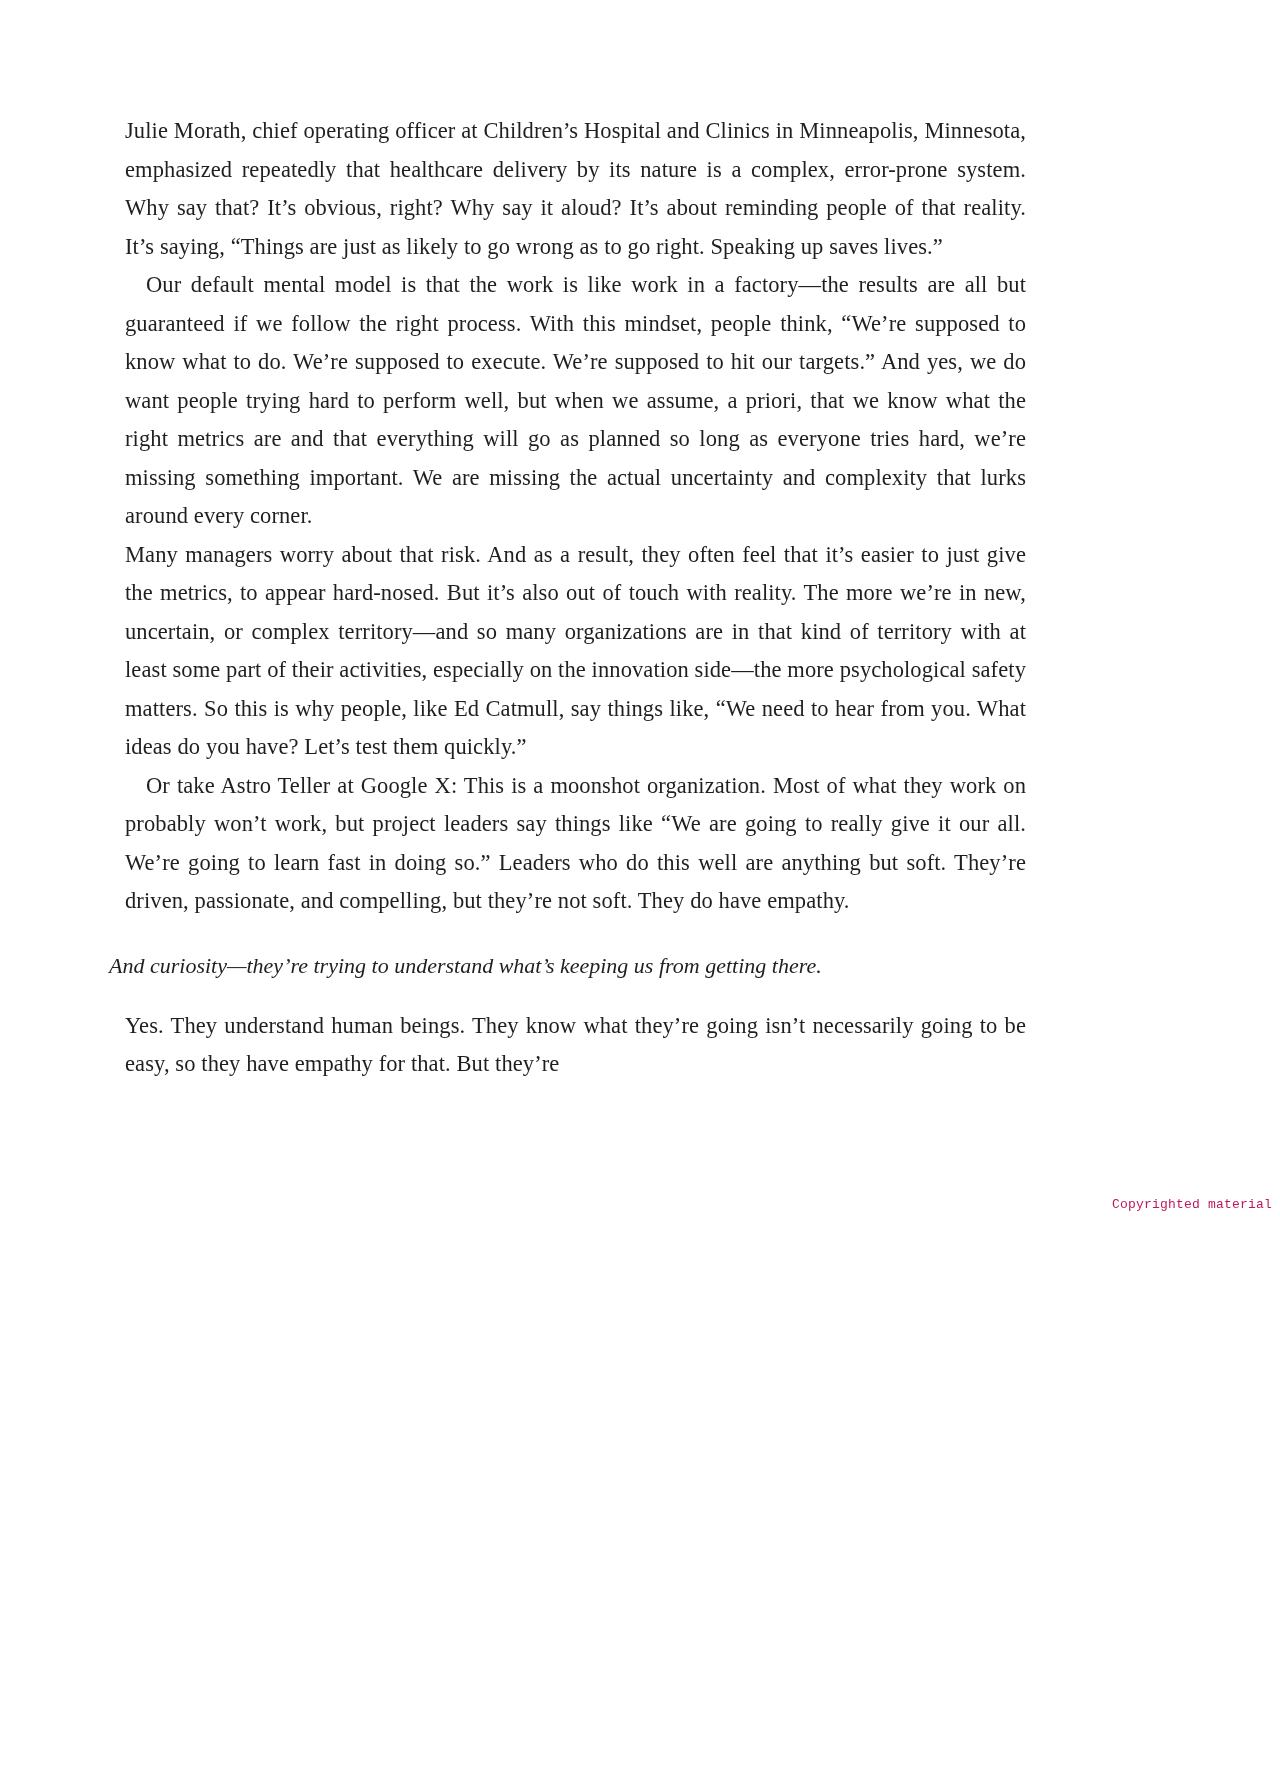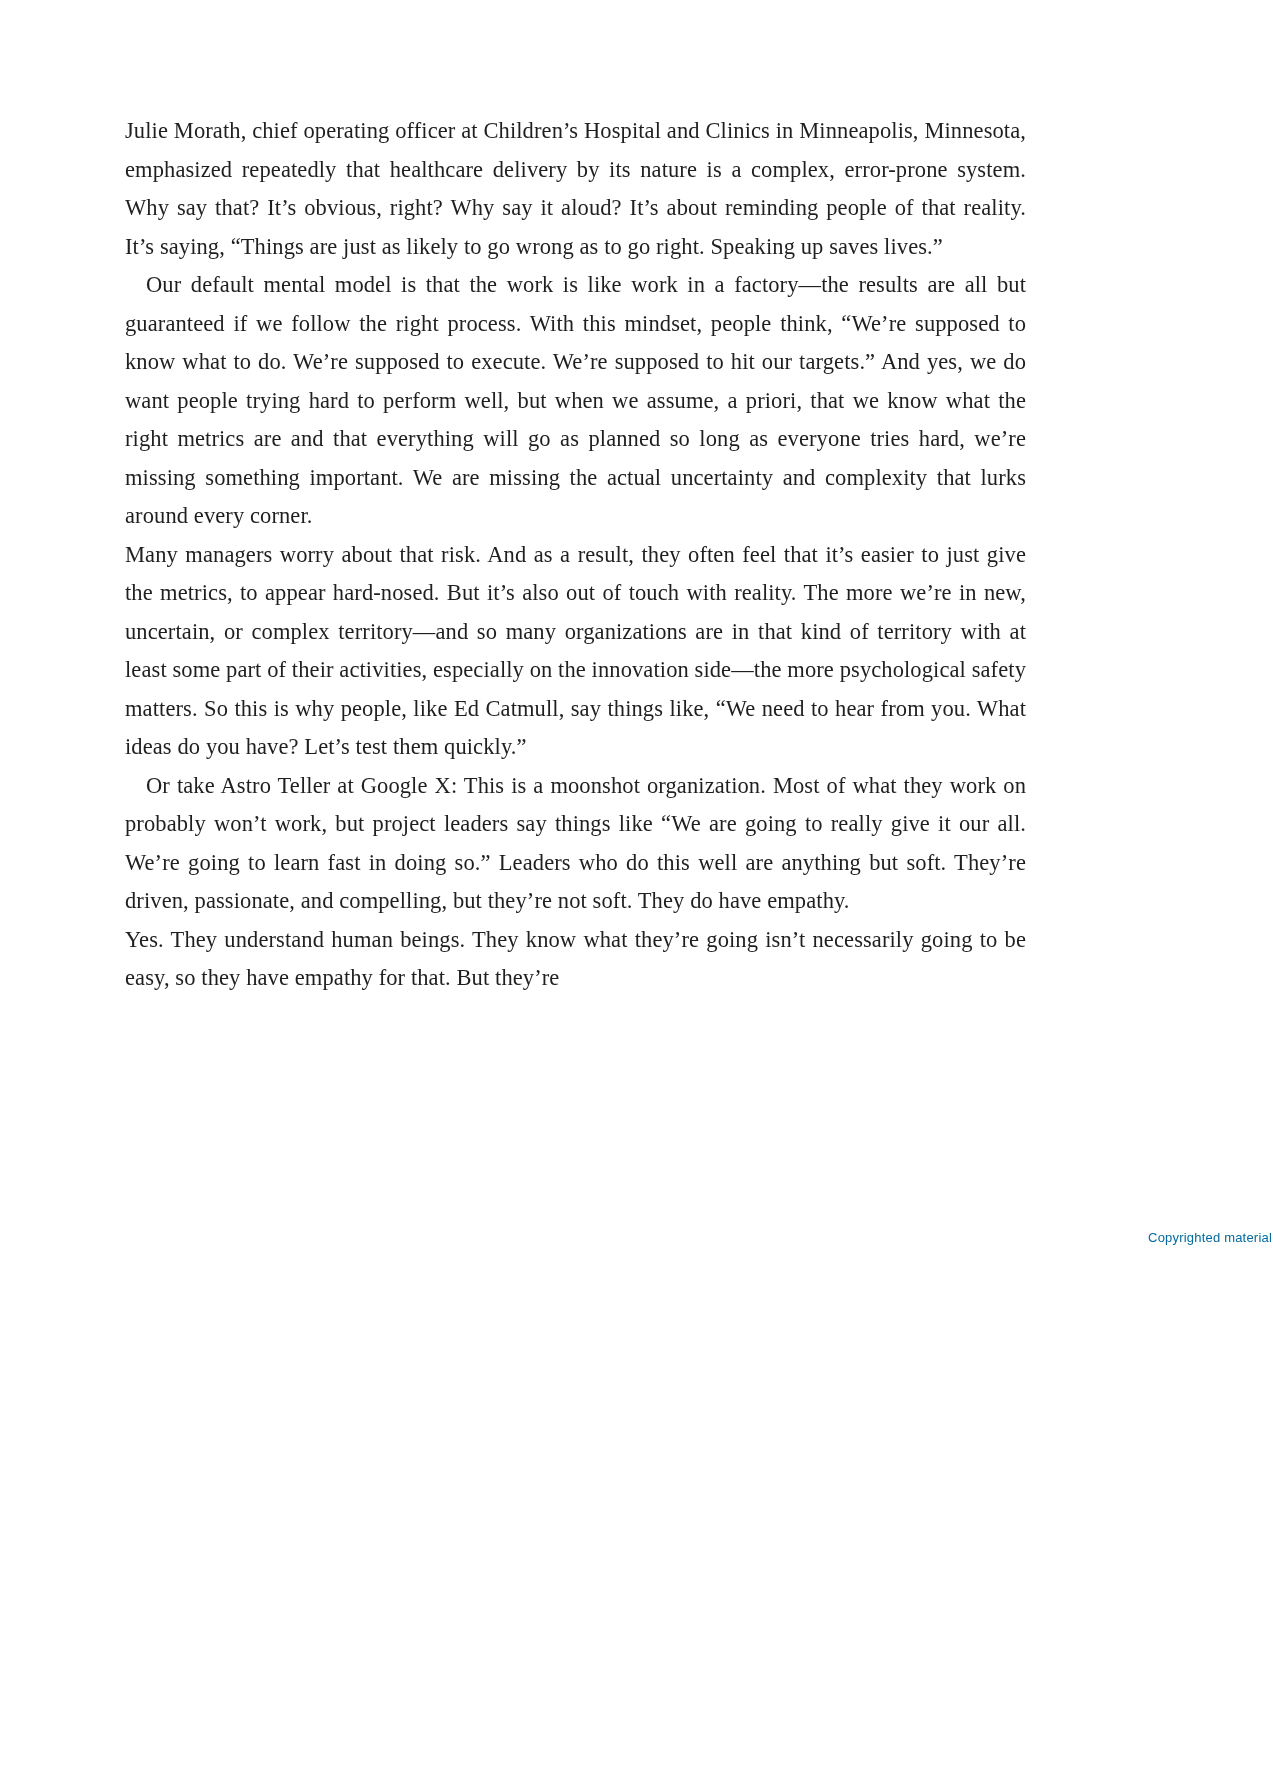--- a/index.html
+++ b/index.html
@@ -37,32 +37,33 @@
     margin: 26px 0 22px -16px;
     font-size: 22px;
     line-height: 38px;
     font-style: italic;
     text-align: left;
     color: #1f1f1f;
   }
   .footer-note {
     position: absolute;
     right: 8px;
-    bottom: 7px;
-    font-family: Liberation Sans, sans-serif;
+    bottom: 40px;
+    font-family: Liberation Mono, monospace;
     font-size: 13px;
-    color: #0369a1;
+    color: #be185d;
     letter-spacing: 0.2px;
   }
 </style>
 </head>
 <body>
 
 <div class="page">
   <div class="textblock">
     <p class="body">Julie Morath, chief operating officer at Children’s Hospital and Clinics in Minneapolis, Minnesota, emphasized repeatedly that healthcare delivery by its nature is a complex, error-prone system. Why say that? It’s obvious, right? Why say it aloud? It’s about reminding people of that reality. It’s saying, “Things are just as likely to go wrong as to go right. Speaking up saves lives.”</p>
     <p class="body indent">Our default mental model is that the work is like work in a factory—the results are all but guaranteed if we follow the right process. With this mindset, people think, “We’re supposed to know what to do. We’re supposed to execute. We’re supposed to hit our targets.” And yes, we do want people trying hard to perform well, but when we assume, a priori, that we know what the right metrics are and that everything will go as planned so long as everyone tries hard, we’re missing something important. We are missing the actual uncertainty and complexity that lurks around every corner.</p>
     <p class="body">Many managers worry about that risk. And as a result, they often feel that it’s easier to just give the metrics, to appear hard-nosed. But it’s also out of touch with reality. The more we’re in new, uncertain, or complex territory—and so many organizations are in that kind of territory with at least some part of their activities, especially on the innovation side—the more psychological safety matters. So this is why people, like Ed Catmull, say things like, “We need to hear from you. What ideas do you have? Let’s test them quickly.”</p>
     <p class="body indent">Or take Astro Teller at Google X: This is a moonshot organization. Most of what they work on probably won’t work, but project leaders say things like “We are going to really give it our all. We’re going to learn fast in doing so.” Leaders who do this well are anything but soft. They’re driven, passionate, and compelling, but they’re not soft. They do have empathy.</p>
+    <p class="question">And curiosity—they’re trying to understand what’s keeping us from getting there.</p>
     <p class="body">Yes. They understand human beings. They know what they’re going isn’t necessarily going to be easy, so they have empathy for that. But they’re</p>
   </div>
   <div class="footer-note">Copyrighted material</div>
 </div>
 
 </body></html>

